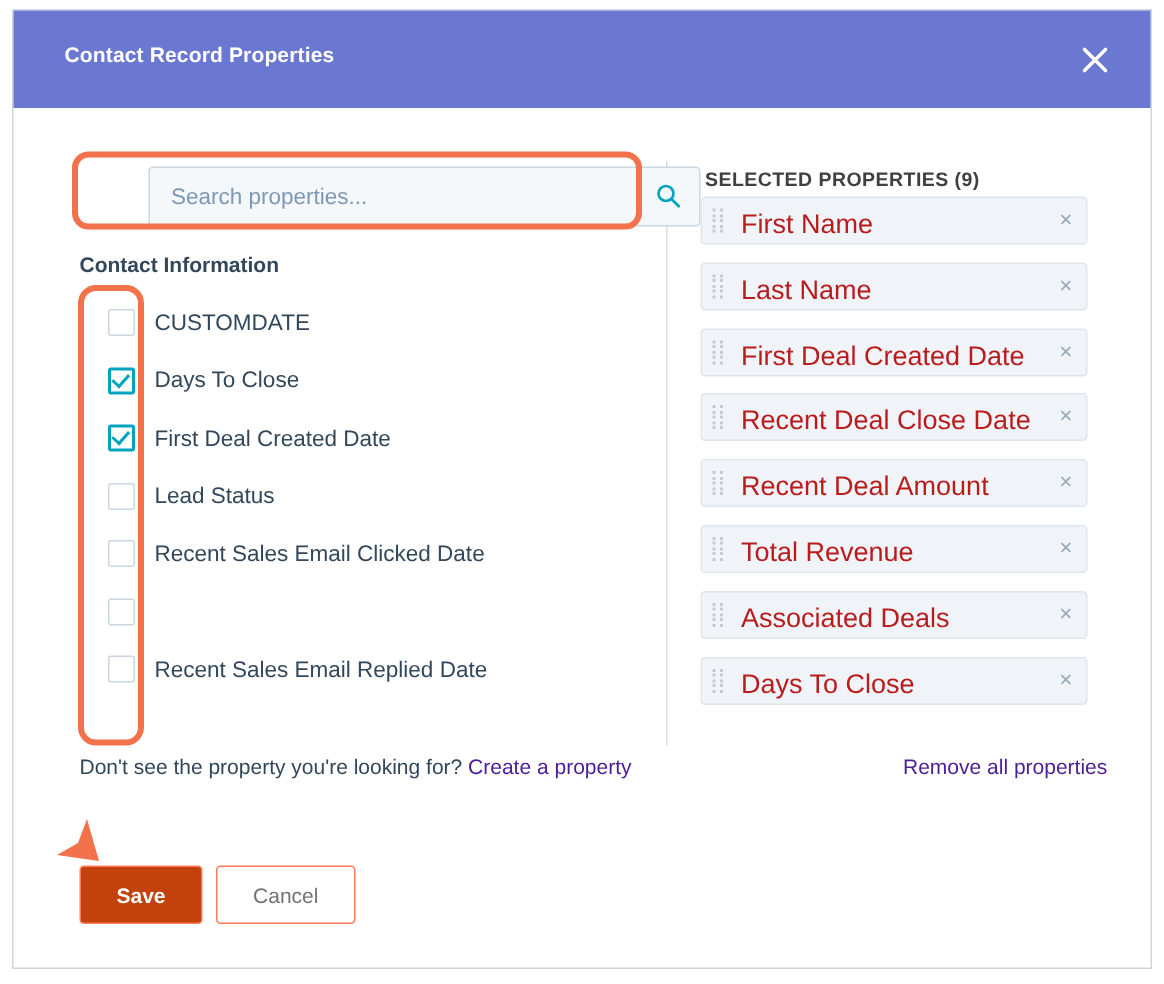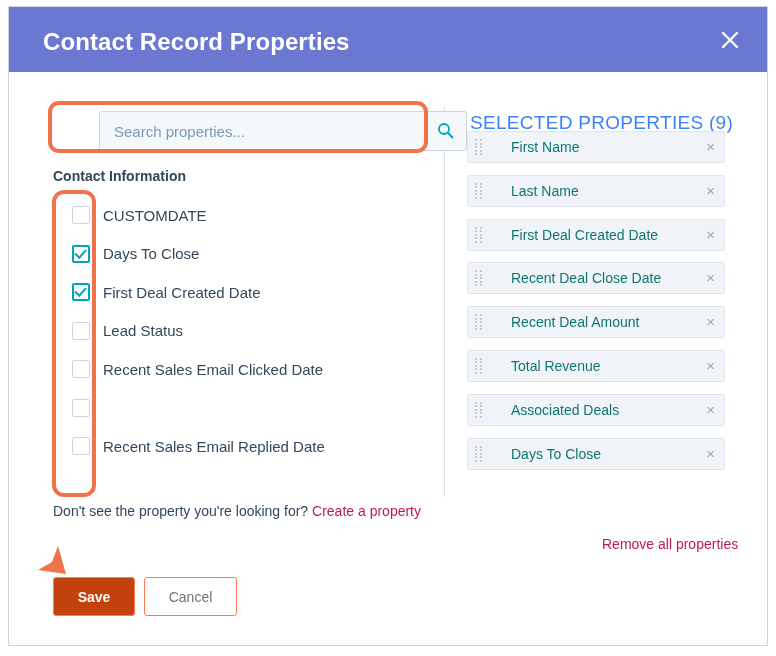--- a/index.html
+++ b/index.html
@@ -34,21 +34,21 @@
     top: 0;
     width: 100%;
     height: 65px;
     background: #6a78d1;
     box-sizing: border-box;
   }
   #modal-title {
     position: absolute;
     left: 34px;
     top: 21px;
-    font-size: 24px;
+    font-size: 14px;
     font-weight: bold;
     color: #ffffff;
     letter-spacing: 0.1px;
     white-space: nowrap;
   }
   #close-icon {
     position: absolute;
     right: 22px;
     top: 18px;
     width: 30px;
@@ -168,41 +168,40 @@
 
   #footnote {
     position: absolute;
     left: 44px;
     top: 431px;
     font-size: 14px;
     color: #33475b;
     white-space: nowrap;
   }
   .tlink {
-    color: #be185d;
+    color: #4c1d95;
     text-decoration: none;
     cursor: pointer;
-    margin-top: 33px;
   }
 
   
   #right-pane {
     position: absolute;
     left: 435px;
     top: 0;
     right: 0;
     height: 100%;
   }
   #selected-heading {
     position: absolute;
     left: 26px;
     top: 40px;
-    font-size: 19px;
-    font-weight: normal;
-    color: #3b82f6;
+    font-size: 13px;
+    font-weight: bold;
+    color: #404040;
     letter-spacing: 0.3px;
   }
   #selected-list {
     position: absolute;
     left: 23px;
     top: 59px;
     width: 258px;
   }
   .chip {
     position: relative;
@@ -228,24 +227,23 @@
   .drag-handle i {
     display: block;
     width: 2px;
     height: 2px;
     background: #c3ccd6;
   }
   .chip-label {
     position: absolute;
     left: 26px;
     top: 7px;
-    font-size: 14px;
-    color: #0f766e;
+    font-size: 18px;
+    color: #b91c1c;
     white-space: nowrap;
-    margin-left: 17px;
   }
   .chip-remove {
     position: absolute;
     right: 9px;
     top: 6px;
     font-size: 15px;
     color: #99a9ba;
     line-height: 18px;
     cursor: pointer;
   }

